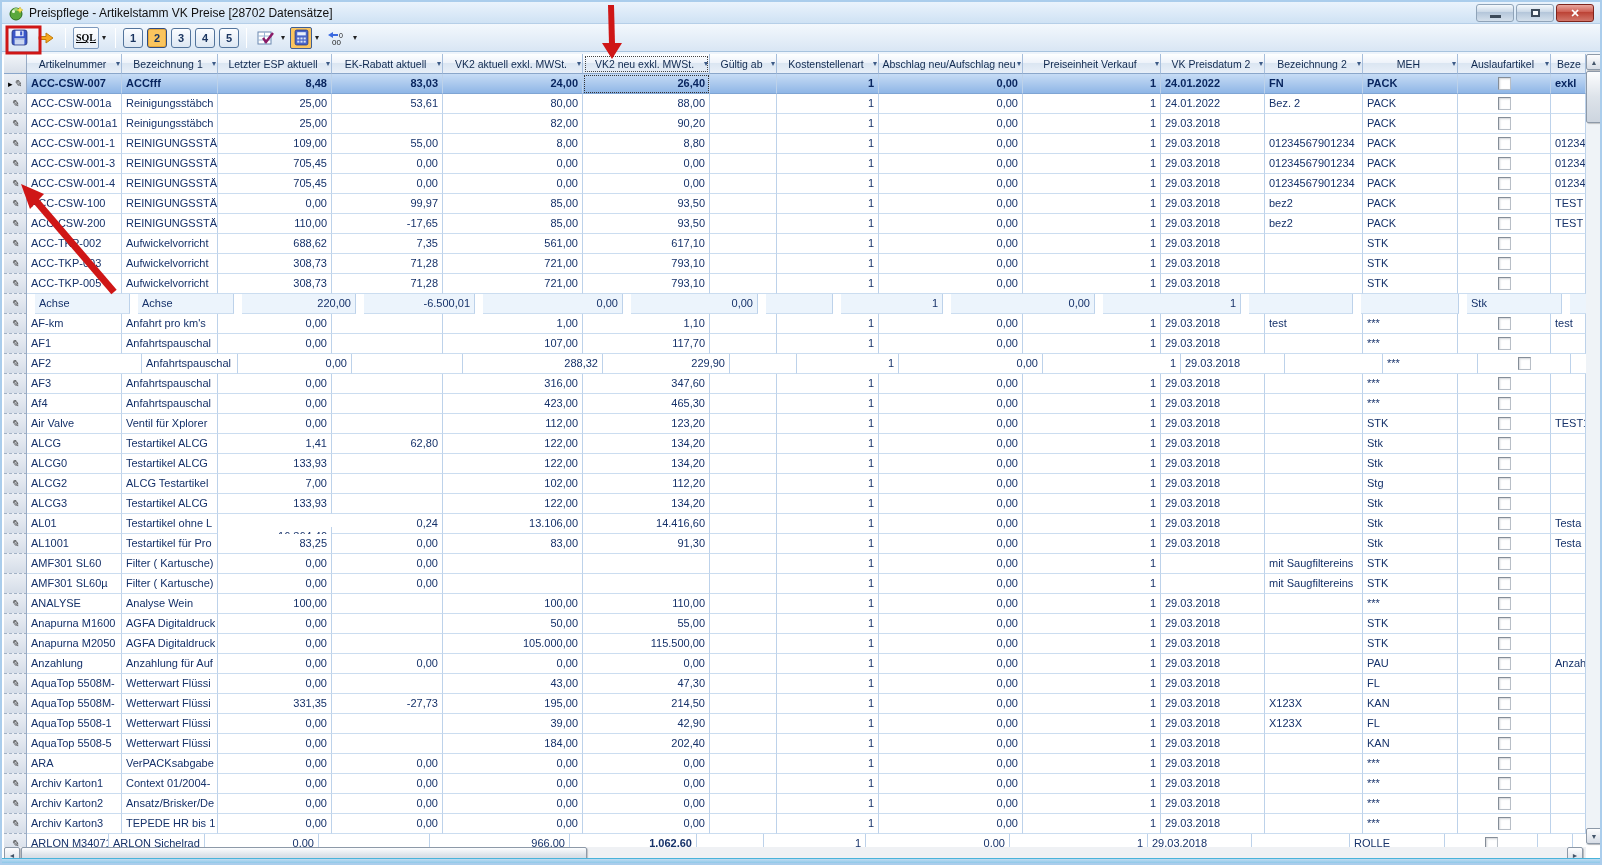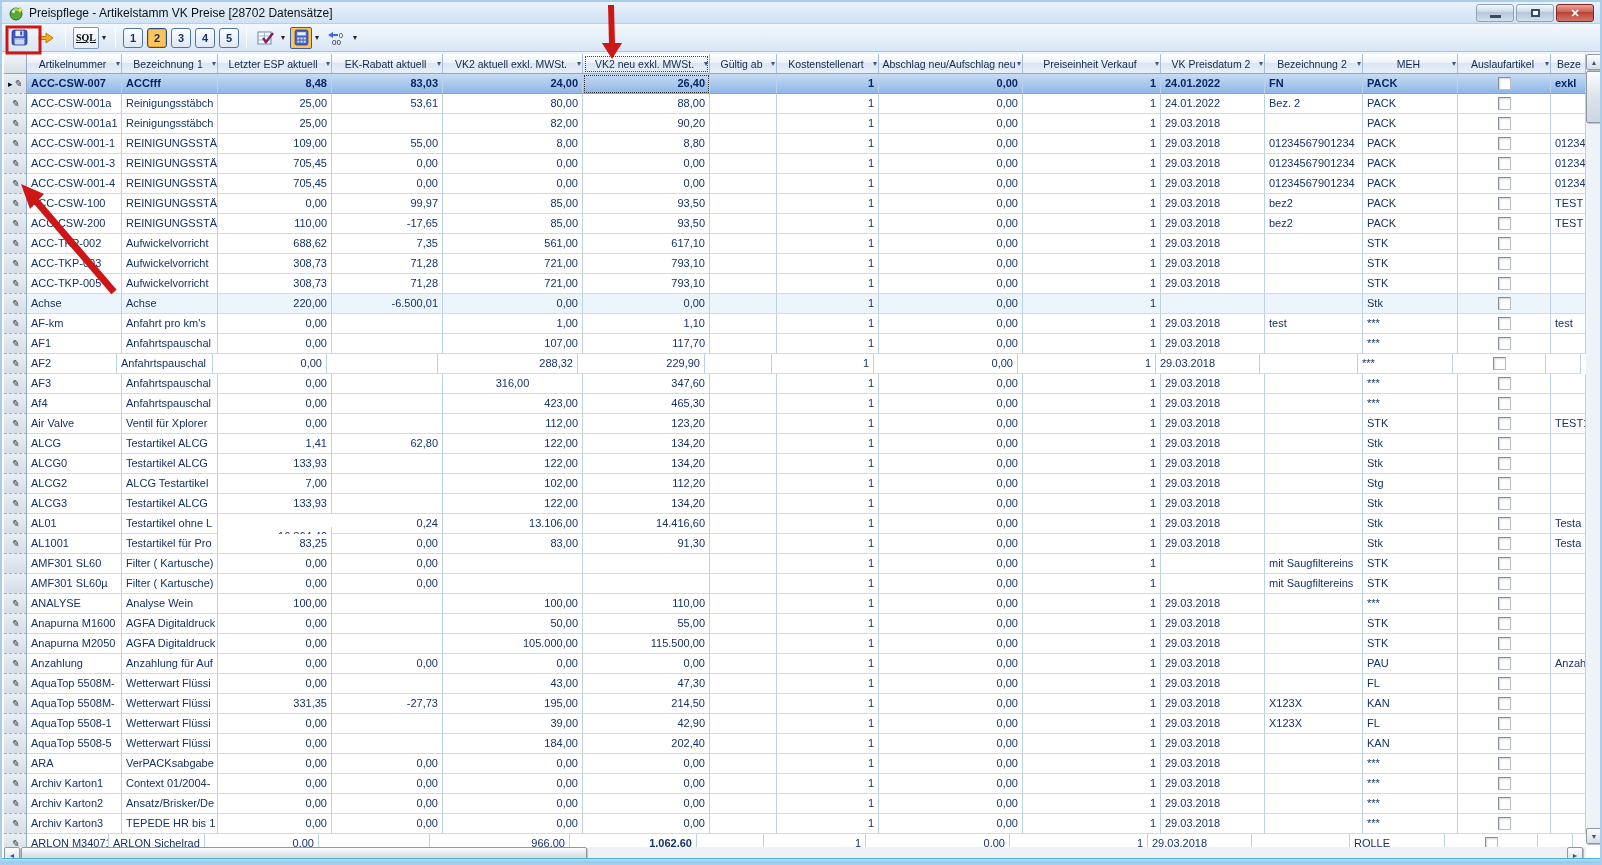--- a/index.html
+++ b/index.html
@@ -45,21 +45,21 @@
     border-right:1px solid #97aac4;border-bottom:1px solid #8aa6ca;}
   .g-hcell{flex:none;height:20px;display:flex;align-items:center;padding:0 1px 0 3px;
     background:linear-gradient(#feffff,#eef3fa 45%,#dbe6f2 50%,#e8eff8);
     border-right:1px solid #a6bedc;border-bottom:1px solid #8aa6ca;
     font-size:10.5px;color:#10294f;overflow:hidden;white-space:nowrap;}
   .g-hcell .hlabel{flex:1;text-align:center;overflow:hidden;}
   .g-hcell .dd-ic{font-size:8px;color:#3c5a86;flex:none;margin-left:1px;}
   .col-focus{outline:1px dotted #444;outline-offset:-3px;}
   .g-body{position:absolute;left:0;top:20px;width:100%;height:773px;overflow:hidden;}
   .g-row{display:flex;height:20px;background:#fff;}
-  .g-row.tint .g-cell{background:#ecf4fc;}
+  .g-row.tint .g-cell{background:#ecf4fc;margin-left:8px;}
   .g-sel{width:23px;flex:none;background:linear-gradient(#eaeef4,#d5dde8);
     border-right:1px solid #97aac4;border-bottom:1px dashed #a2b2c6;
     display:flex;align-items:center;justify-content:center;font-size:10px;color:#404040;overflow:hidden;}
   .g-sel .pencil{font-style:italic;transform:rotate(0deg);}
   .g-sel .cur{font-size:9px;color:#000;margin-right:1px;}
   .g-cell{flex:none;height:20px;line-height:19px;padding:0 4px;font-size:11px;color:#16326a;
     border-right:1px solid #bdd2ea;border-bottom:1px solid #cbddf0;
     overflow:hidden;white-space:nowrap;background:#fff;}
   .a-right{text-align:right;}
   .a-center{text-align:center;padding:0;}
@@ -523,21 +523,21 @@
           <div class="g-cell a-left" style="width: 104px;">29.03.2018</div>
           <div class="g-cell a-left" style="width: 98px;"></div>
           <div class="g-cell a-left" style="width: 95px;">***</div>
           <div class="g-cell a-center" style="width: 93px;"><span class="cb"></span></div>
           <div class="g-cell a-left" style="width: 35px;"></div>
         </div>
         <div class="g-row">
           <div class="g-sel">
             <span class="pencil">✎</span>
           </div>
-          <div class="g-cell a-left" style="width: 90px;">AF2</div>
+          <div class="g-cell a-left" style="width: 115px;">AF2</div>
           <div class="g-cell a-left" style="width: 96px;">Anfahrtspauschal</div>
           <div class="g-cell a-right" style="width: 114px;">0,00</div>
           <div class="g-cell a-right" style="width: 111px;"></div>
           <div class="g-cell a-right" style="width: 140px;">288,32</div>
           <div class="g-cell a-right" style="width: 127px;">229,90</div>
           <div class="g-cell a-left" style="width: 67px;"></div>
           <div class="g-cell a-right" style="width: 102px;">1</div>
           <div class="g-cell a-right" style="width: 144px;">0,00</div>
           <div class="g-cell a-right" style="width: 138px;">1</div>
           <div class="g-cell a-left" style="width: 104px;">29.03.2018</div>
@@ -547,21 +547,21 @@
           <div class="g-cell a-left" style="width: 35px;"></div>
         </div>
         <div class="g-row">
           <div class="g-sel">
             <span class="pencil">✎</span>
           </div>
           <div class="g-cell a-left" style="width: 95px;">AF3</div>
           <div class="g-cell a-left" style="width: 96px;">Anfahrtspauschal</div>
           <div class="g-cell a-right" style="width: 114px;">0,00</div>
           <div class="g-cell a-right" style="width: 111px;"></div>
-          <div class="g-cell a-right" style="width: 140px; text-align: center;">316,00</div>
+          <div class="g-cell a-right" style="width: 140px;">316,00</div>
           <div class="g-cell a-right" style="width: 127px;">347,60</div>
           <div class="g-cell a-left" style="width: 67px;"></div>
           <div class="g-cell a-right" style="width: 102px;">1</div>
           <div class="g-cell a-right" style="width: 144px;">0,00</div>
           <div class="g-cell a-right" style="width: 138px;">1</div>
           <div class="g-cell a-left" style="width: 104px;">29.03.2018</div>
           <div class="g-cell a-left" style="width: 98px;"></div>
           <div class="g-cell a-left" style="width: 95px;">***</div>
           <div class="g-cell a-center" style="width: 93px;"><span class="cb"></span></div>
           <div class="g-cell a-left" style="width: 35px;"></div>

